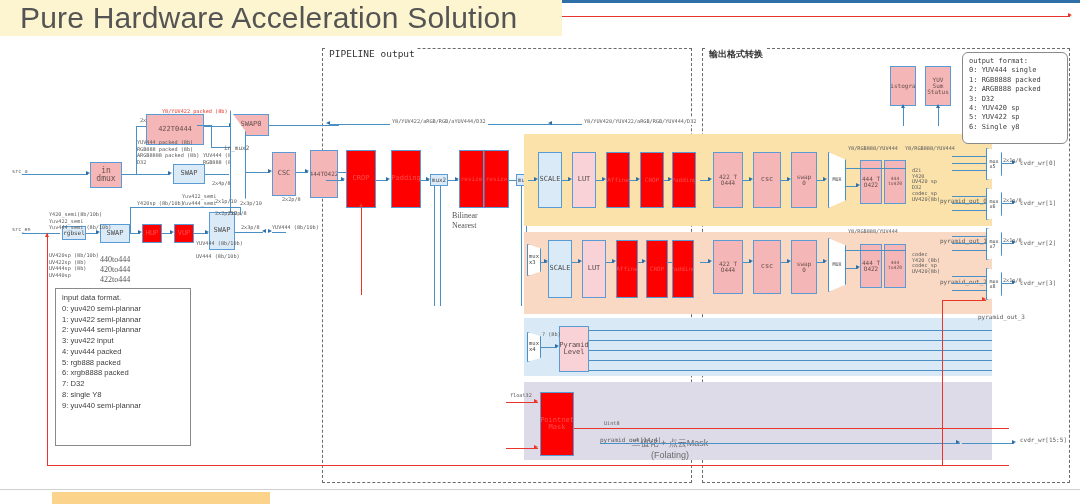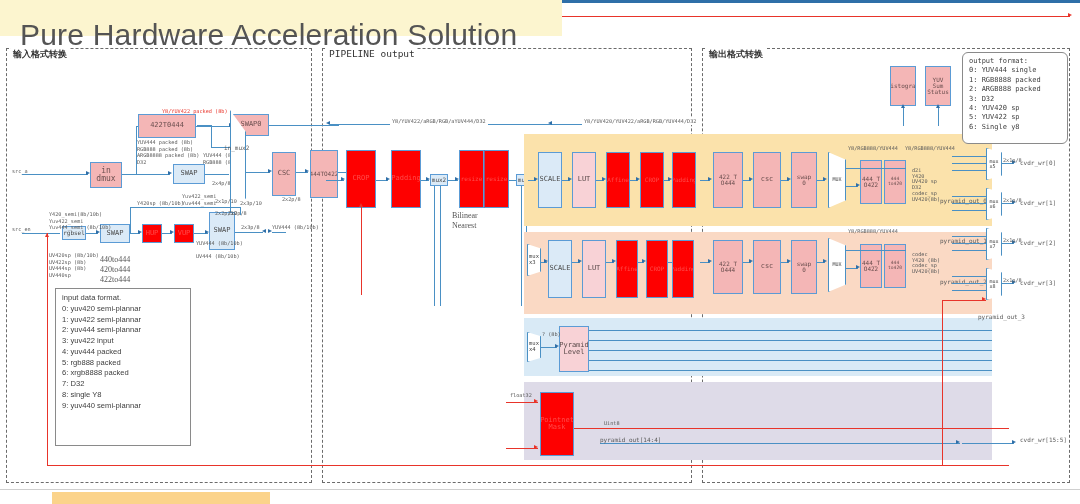--- a/index.html
+++ b/index.html
@@ -3,21 +3,21 @@
 <meta charset="utf-8">
 <style>
   html,body{margin:0;padding:0;background:#fff;}
   body{width:1080px;height:504px;overflow:hidden;
        font-family:"Liberation Serif",serif;color:#3a3a3a;}
   #root{position:relative;width:1080px;height:504px;background:#ffffff;}
 
   
   .title-band{position:absolute;left:0;top:0;width:562px;height:36px;
       background:#fcf5cf;}
-  .title-band .t{position:absolute;left:20px;top:18px;font-size:30px;
+  .title-band .t{position:absolute;left:20px;top:1px;font-size:30px;
       font-family:"Liberation Sans",sans-serif;color:#545454;letter-spacing:.2px;
       white-space:nowrap;}
   .title-rule{position:absolute;left:0;top:0;width:1080px;height:3px;background:#2f6fa8;}
 
   
   .sect{position:absolute;border:1.4px dashed #6b6b6b;box-sizing:border-box;}
   .sect .hd{position:absolute;left:4px;top:-1px;font-size:9.5px;
       font-family:"DejaVu Sans Mono",monospace;color:#333;background:#fff;padding:0 2px;
       white-space:nowrap;}
   .sect .hdz{font-family:"Liberation Sans",sans-serif;font-size:9px;font-weight:bold;}
@@ -99,23 +99,20 @@
 
   <div class="title-rule"></div>
   <div class="title-band">
     <div class="t">Pure Hardware Acceleration Solution</div>
   </div>
 
   <div class="hb" style="left:562px;top:16px;width:508px;"></div>
   <div class="ar" style="left:1068px;top:13px;border-left-color:#e8342a;"></div>
   <div class="hr" style="left:562px;top:16px;width:508px;"></div>
 
-  <div class="sect" style="left:6px;top:48px;width:306px;height:435px;">
-    <div class="hd hdz">输入格式转换</div>
-  </div>
   <div class="sect" style="left:322px;top:48px;width:370px;height:435px;">
     <div class="hd">PIPELINE output</div>
   </div>
   <div class="sect" style="left:702px;top:48px;width:368px;height:435px;">
     <div class="hd hdz">输出格式转换</div>
   </div>
 
   <div class="lbl" style="left:12px;top:168px;">src_a</div>
   <div class="h" style="left:22px;top:174px;width:66px;"></div>
   <div class="ar" style="left:86px;top:171px;"></div>
@@ -127,21 +124,21 @@
   <div class="h" style="left:122px;top:174px;width:15px;"></div>
   <div class="h" style="left:136px;top:126px;width:94px;"></div>
   <div class="ar" style="left:229px;top:123px;"></div>
 
   <div class="lbl red" style="left:162px;top:108px;color:#e8342a;">Y8/YUV422 packed (8b)</div>
   <div class="lbl" style="left:140px;top:117px;">2x2p/8</div>
 
   <div class="blk pink sm" style="left:233px;top:114px;width:36px;height:22px;">SWAP0</div>
   <div class="h" style="left:269px;top:125px;width:70px;"></div>
 
-  <div class="blk pink sm" style="left:138px;top:114px;width:58px;height:24px;" id="b422">422T0444</div>
+  <div class="blk pink sm" style="left:146px;top:114px;width:58px;height:31px;" id="b422">422T0444</div>
 
   <div class="h" style="left:122px;top:174px;width:48px;"></div>
   <div class="ar" style="left:168px;top:171px;"></div>
   <div class="blk lblue sm" style="left:173px;top:164px;width:32px;height:20px;">SWAP</div>
   <div class="h" style="left:205px;top:174px;width:24px;"></div>
 
   <div class="lbl" style="left:137px;top:139px;white-space:pre;">YUV444 packed (8b)
 RGB888 packed (8b)
 ARGB8888 packed (8b)
 D32</div>
@@ -324,20 +321,24 @@
   <div class="band band-purple" style="left:524px;top:382px;width:468px;height:78px;"></div>
   <div class="blk red sm" style="left:540px;top:392px;width:34px;height:64px;white-space:pre-line;">Pointnet
 Mask</div>
   <div class="hr" style="left:506px;top:402px;width:32px;"></div>
   <div class="arr-r" style="left:534px;top:399px;"></div>
   <div class="hr" style="left:506px;top:448px;width:32px;"></div>
   <div class="arr-r" style="left:534px;top:445px;"></div>
   <div class="hr" style="left:574px;top:428px;width:435px;"></div>
   <div class="lbl" style="left:510px;top:392px;">float32</div>
   <div class="lbl" style="left:604px;top:420px;">Uint8</div>
+  <div class="cngray" style="left:560px;top:437px;width:220px;">
+    <div>二值化 + 点云Mask</div>
+    <div>(Folating)</div>
+  </div>
 
   <div class="blk pink vsm" style="left:890px;top:66px;width:26px;height:40px;">histogram</div>
   <div class="blk pink vsm" style="left:925px;top:66px;width:26px;height:40px;white-space:pre-line;">YUV
 Sum
 Status</div>
   <div class="v" style="left:903px;top:106px;height:20px;"></div>
   <div class="v" style="left:938px;top:106px;height:20px;"></div>
   <div class="aru" style="left:901px;top:104px;border-bottom-color:#2f6fa8;"></div>
   <div class="aru" style="left:936px;top:104px;border-bottom-color:#2f6fa8;"></div>
 

